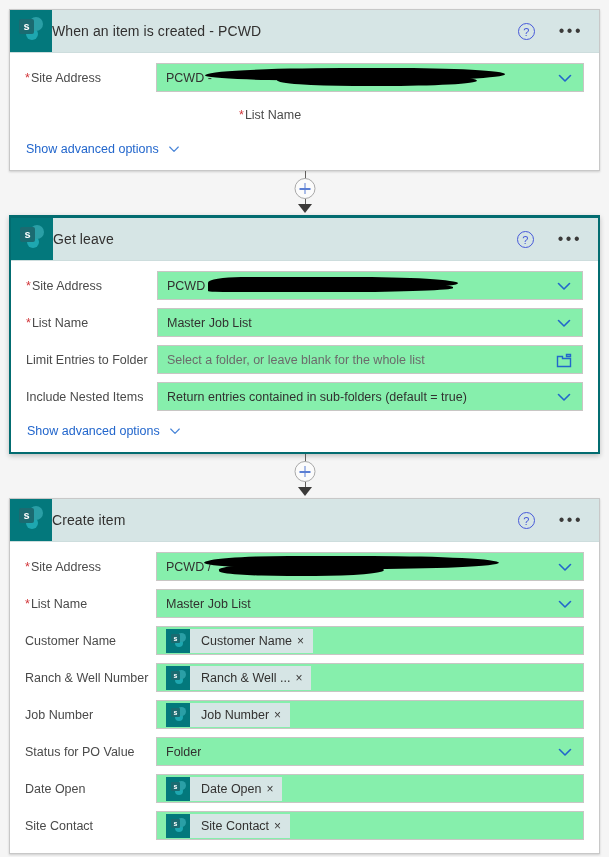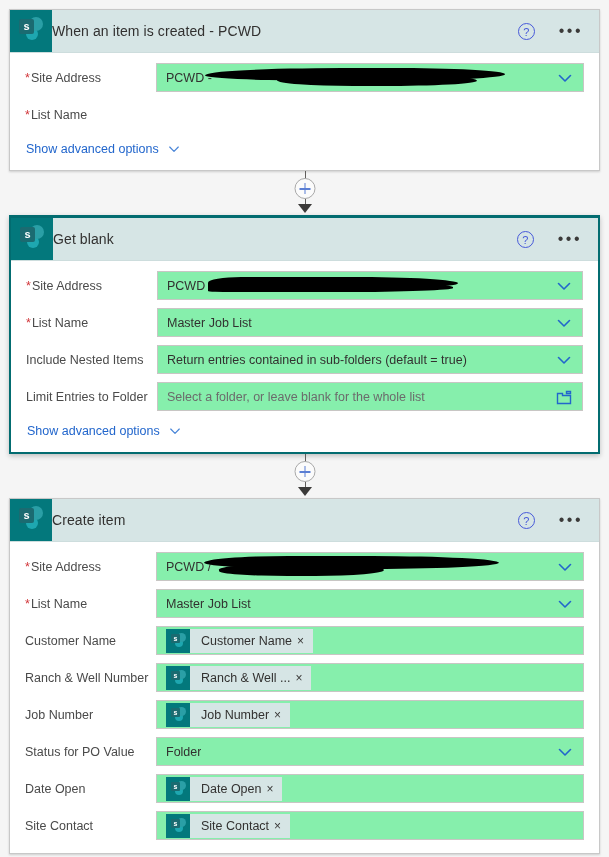--- a/index.html
+++ b/index.html
@@ -129,20 +129,21 @@
 
   
   .card-body {
     padding: 9px 15px 6px 15px;
   }
   .row {
     display: flex;
     align-items: center;
     min-height: 31px;
     margin-bottom: 6px;
+    justify-content: center;
   }
   .row-label {
     width: 131px;
     min-width: 131px;
     font-size: 12.5px;
     color: #4a4a4a;
     padding-right: 6px;
     box-sizing: border-box;
   }
   .req {
@@ -396,21 +397,21 @@
       <div class="line-bot"></div>
       <div class="arrow"></div>
     </div>
     <div class="card selected">
       <div class="card-header">
         <div class="sp-tile">
           <div class="sp-circ-top"></div>
           <div class="sp-circ-bot"></div>
           <div class="sp-badge">s</div>
         </div>
-        <div class="card-title">Get blank</div>
+        <div class="card-title">Get leave</div>
         <div class="help-icon">?</div>
         <div class="ellipsis">•••</div>
       </div>
       <div class="card-body">
         <div class="row">
           <div class="row-label"><span class="req">*</span><span>Site Address</span></div>
           <div class="field">
             <div class="field-value">PCWD / </div>
             <div style="position: absolute; inset: 0px; pointer-events: none;">
               <div class="redaction redact-b"></div>
@@ -420,46 +421,46 @@
               <svg width="18" height="18" viewBox="0 0 18 18">
                 <polyline points="3.5,6.5 9,12 14.5,6.5" fill="none" stroke="#2266cc" stroke-width="1.6" stroke-linecap="round" stroke-linejoin="round"></polyline>
               </svg>
             </div>
           </div>
         </div>
         <div class="row">
           <div class="row-label"><span class="req">*</span><span>List Name</span></div>
           <div class="field">
             <div class="field-value">Master Job List</div>
-            <div class="chevron">
-              <svg width="18" height="18" viewBox="0 0 18 18">
-                <polyline points="3.5,6.5 9,12 14.5,6.5" fill="none" stroke="#2266cc" stroke-width="1.6" stroke-linecap="round" stroke-linejoin="round"></polyline>
-              </svg>
-            </div>
-          </div>
-        </div>
-        <div class="row">
-          <div class="row-label"><span>Include Nested Items</span></div>
-          <div class="field">
-            <div class="field-value">Return entries contained in sub-folders (default = true)</div>
             <div class="chevron">
               <svg width="18" height="18" viewBox="0 0 18 18">
                 <polyline points="3.5,6.5 9,12 14.5,6.5" fill="none" stroke="#2266cc" stroke-width="1.6" stroke-linecap="round" stroke-linejoin="round"></polyline>
               </svg>
             </div>
           </div>
         </div>
         <div class="row">
           <div class="row-label"><span>Limit Entries to Folder</span></div>
           <div class="field">
             <div class="field-value placeholder">Select a folder, or leave blank for the whole list</div>
             <div class="folder-btn"><svg width="18" height="18" viewBox="0 0 18 18">
                 <path d="M2.5,5.5 h5 v2 h8 v8 h-13 z" fill="none" stroke="#2266cc" stroke-width="1.4"></path>
                 <path d="M11.5,3.5 h4 v2 h-4 z" fill="none" stroke="#2266cc" stroke-width="1.4"></path>
               </svg></div>
+          </div>
+        </div>
+        <div class="row">
+          <div class="row-label"><span>Include Nested Items</span></div>
+          <div class="field">
+            <div class="field-value">Return entries contained in sub-folders (default = true)</div>
+            <div class="chevron">
+              <svg width="18" height="18" viewBox="0 0 18 18">
+                <polyline points="3.5,6.5 9,12 14.5,6.5" fill="none" stroke="#2266cc" stroke-width="1.6" stroke-linecap="round" stroke-linejoin="round"></polyline>
+              </svg>
+            </div>
           </div>
         </div>
         <div class="adv-link">
           <span class="adv-text">Show advanced options</span>
           <span class="adv-chev"><svg width="14" height="14" viewBox="0 0 18 18">
               <polyline points="3.5,6.5 9,12 14.5,6.5" fill="none" stroke="#4a86d8" stroke-width="1.6" stroke-linecap="round" stroke-linejoin="round"></polyline>
             </svg></span>
         </div>
       </div>
     </div>

